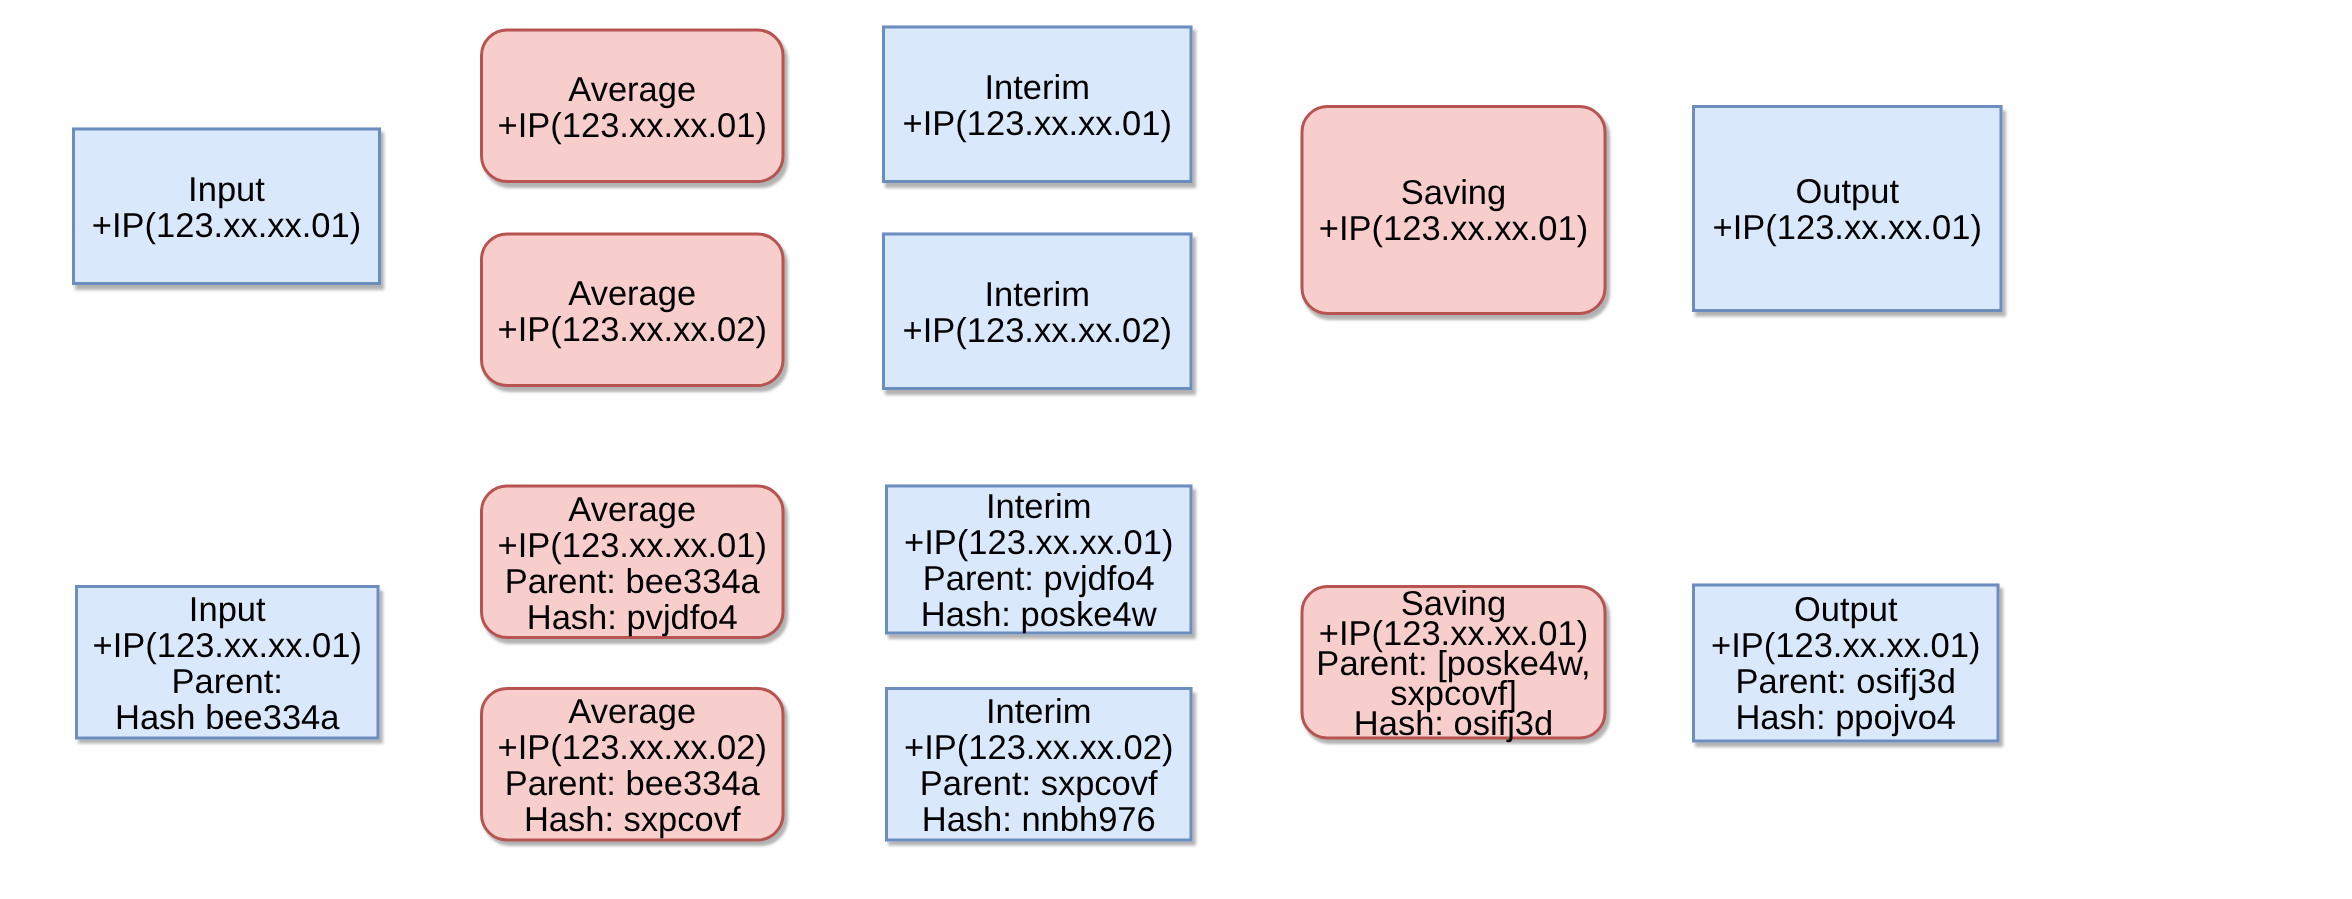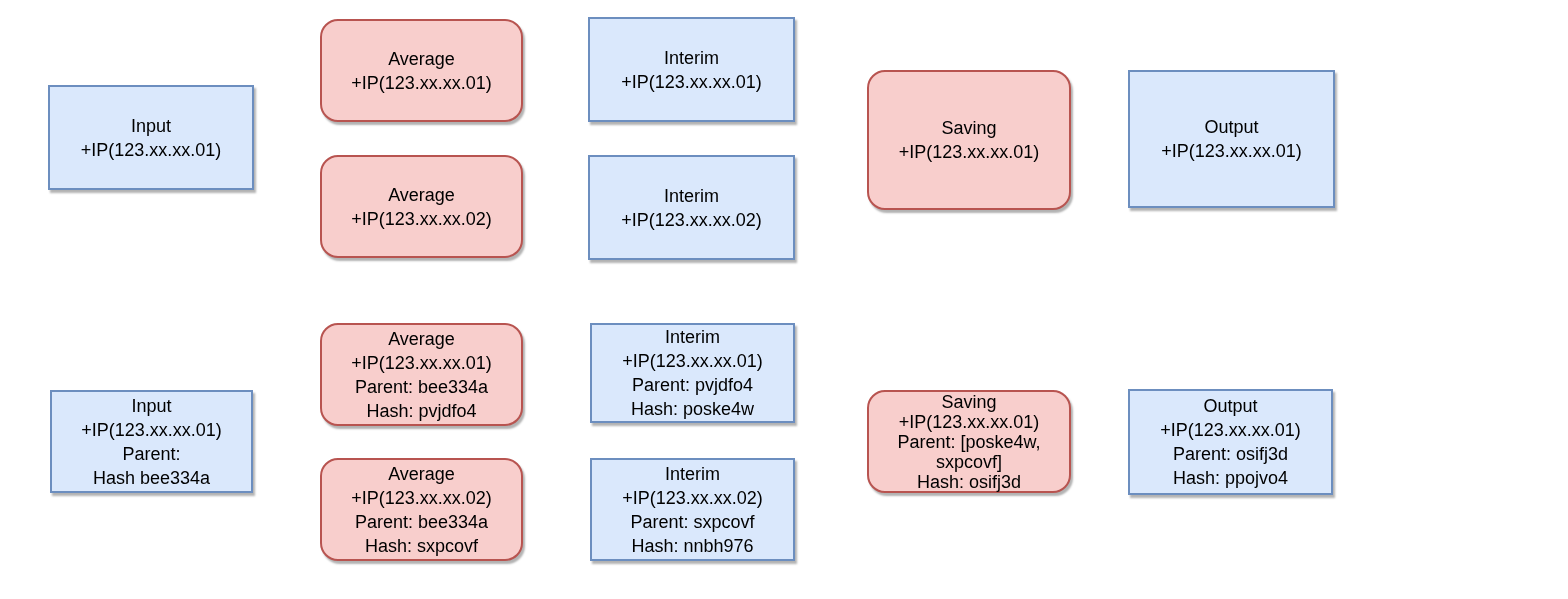--- a/index.html
+++ b/index.html
@@ -16,21 +16,21 @@
     overflow: hidden;
   }
   .node {
     position: absolute;
     box-sizing: border-box;
     display: flex;
     align-items: center;
     justify-content: center;
     text-align: center;
     white-space: pre-line;
-    font-size: 18px;
+    font-size: 23px;
     line-height: 24px;
     color: var(--text, #000000);
     box-shadow: 2px 3px 2px rgba(0,0,0,0.3);
   }
   .node.blue {
     background: var(--blue-fill, #dae8fc);
     border: 2px solid var(--blue-border, #6c8ebf);
     border-radius: 0;
   }
   .node.red {

